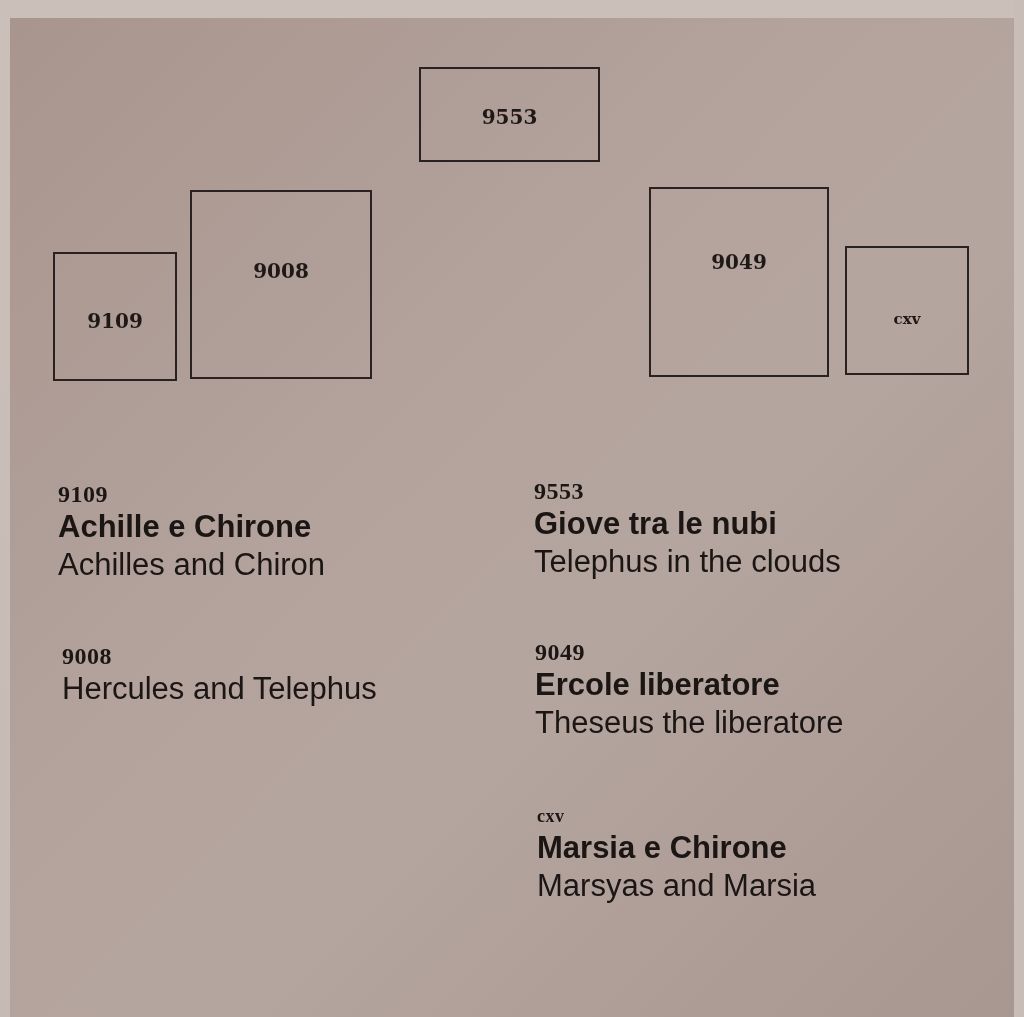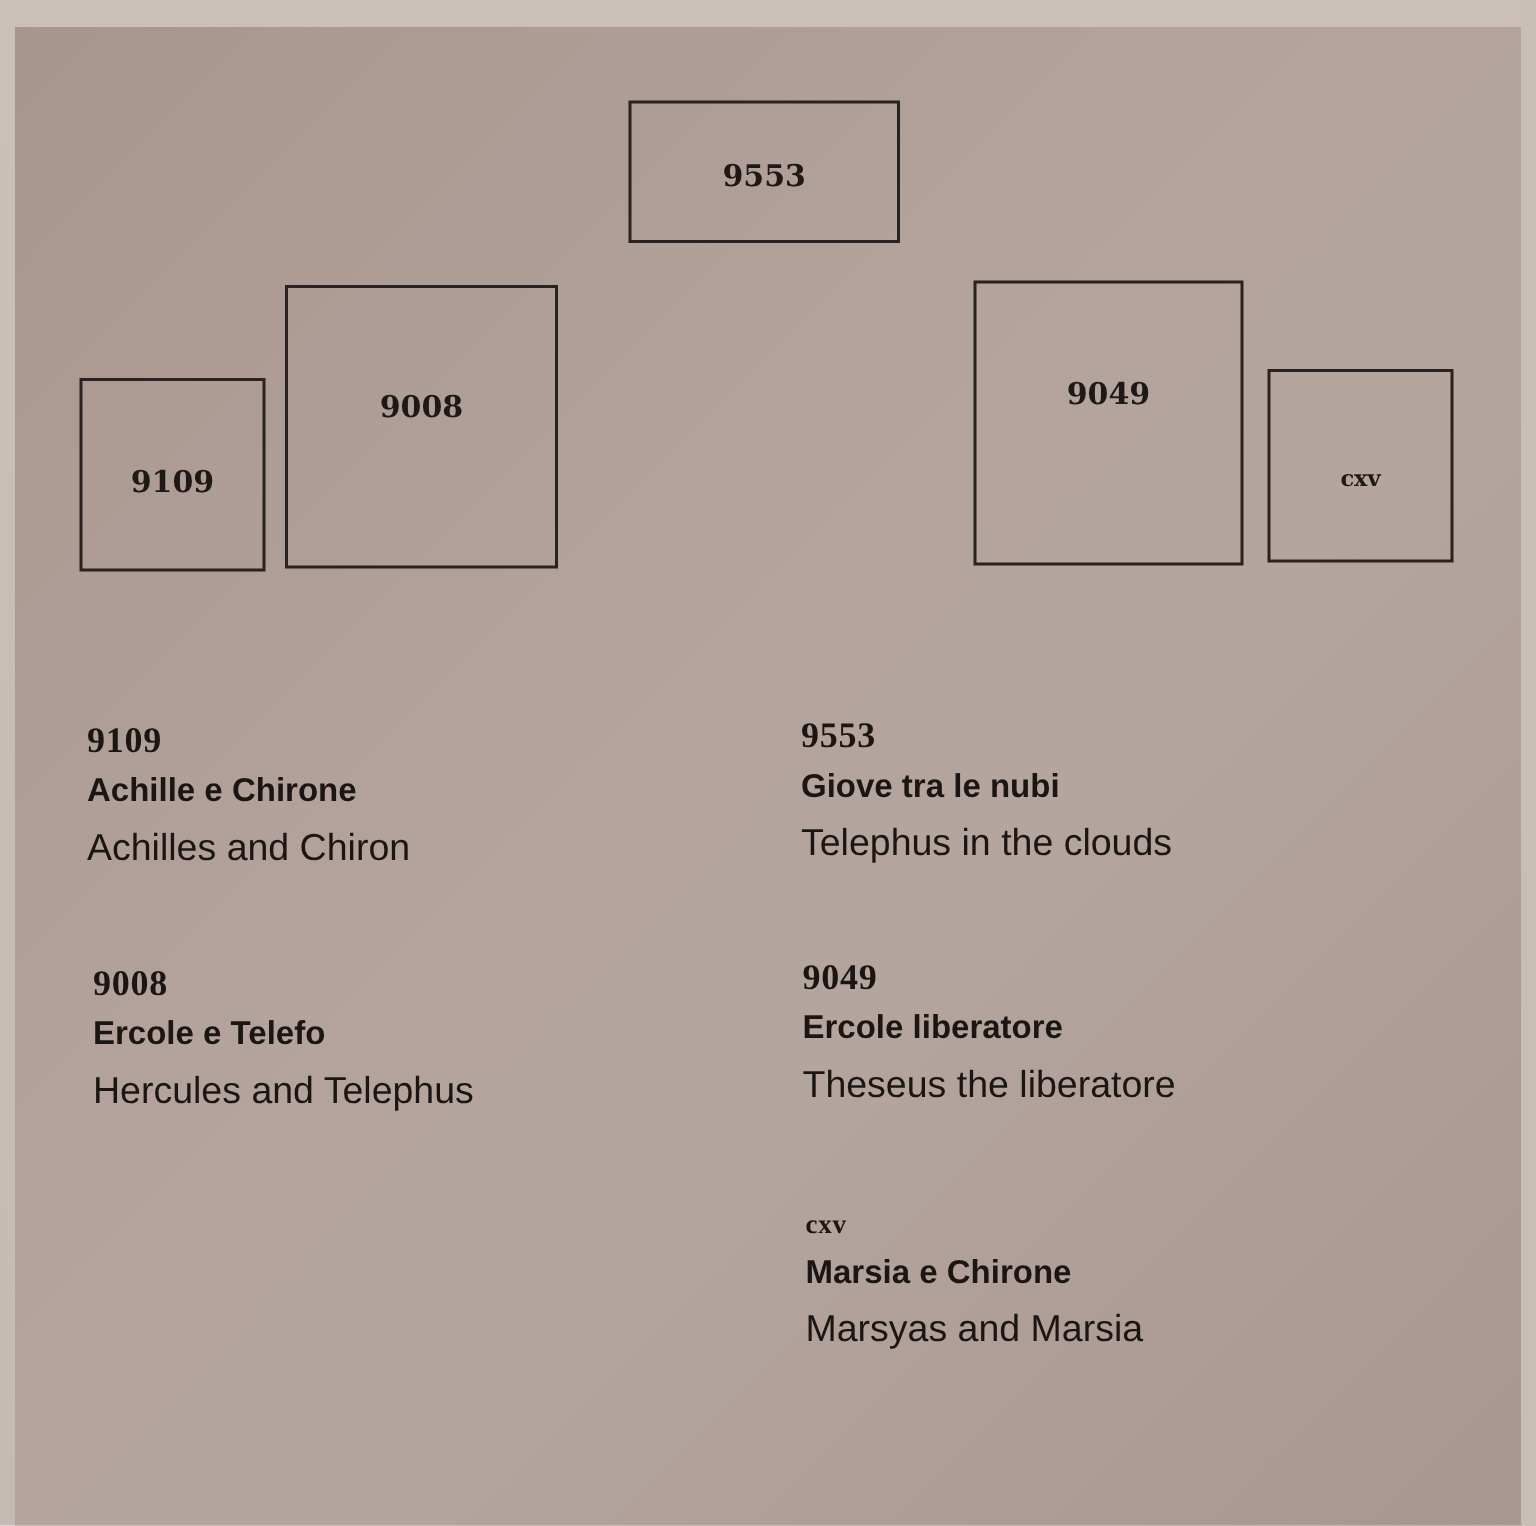--- a/index.html
+++ b/index.html
@@ -23,25 +23,25 @@
     }
     .box .lbl { position: relative; }
     .entry { position: absolute; color: #1b1614; }
     .entry .inv {
       font-family: "Liberation Serif", "DejaVu Serif", serif;
       font-weight: bold; font-size: 24px; line-height: 28px;
       letter-spacing: 0.5px;
     }
     .entry .it {
       font-family: "Liberation Sans", "DejaVu Sans", sans-serif;
-      font-weight: bold; font-size: 22px; line-height: 38px;
+      font-weight: bold; font-size: 31px; line-height: 38px;
     }
     .entry .en {
       font-family: "Liberation Sans", "DejaVu Sans", sans-serif;
-      font-size: 25px; line-height: 38px;
+      font-size: 31px; line-height: 38px;
     }
   </style>
 </head>
 <body>
 
 <div class="panel"></div>
 <div class="panel-right-edge"></div>
 
 <div>
   <div class="box" style="left:419px; top:67px; width:181px; height:95px;">
@@ -62,21 +62,20 @@
 </div>
 
 <div class="entry" style="left:58px; top:480px;">
   <div class="inv">9109</div>
   <div class="it">Achille e Chirone</div>
   <div class="en">Achilles and Chiron</div>
 </div>
 
 <div class="entry" style="left:62px; top:642px;">
   <div class="inv">9008</div>
-  <div class="it">Ercole e Telefo</div>
   <div class="en">Hercules and Telephus</div>
 </div>
 
 <div class="entry" style="left:534px; top:477px;">
   <div class="inv">9553</div>
   <div class="it">Giove tra le nubi</div>
   <div class="en">Telephus in the clouds</div>
 </div>
 
 <div class="entry" style="left:535px; top:638px;">

